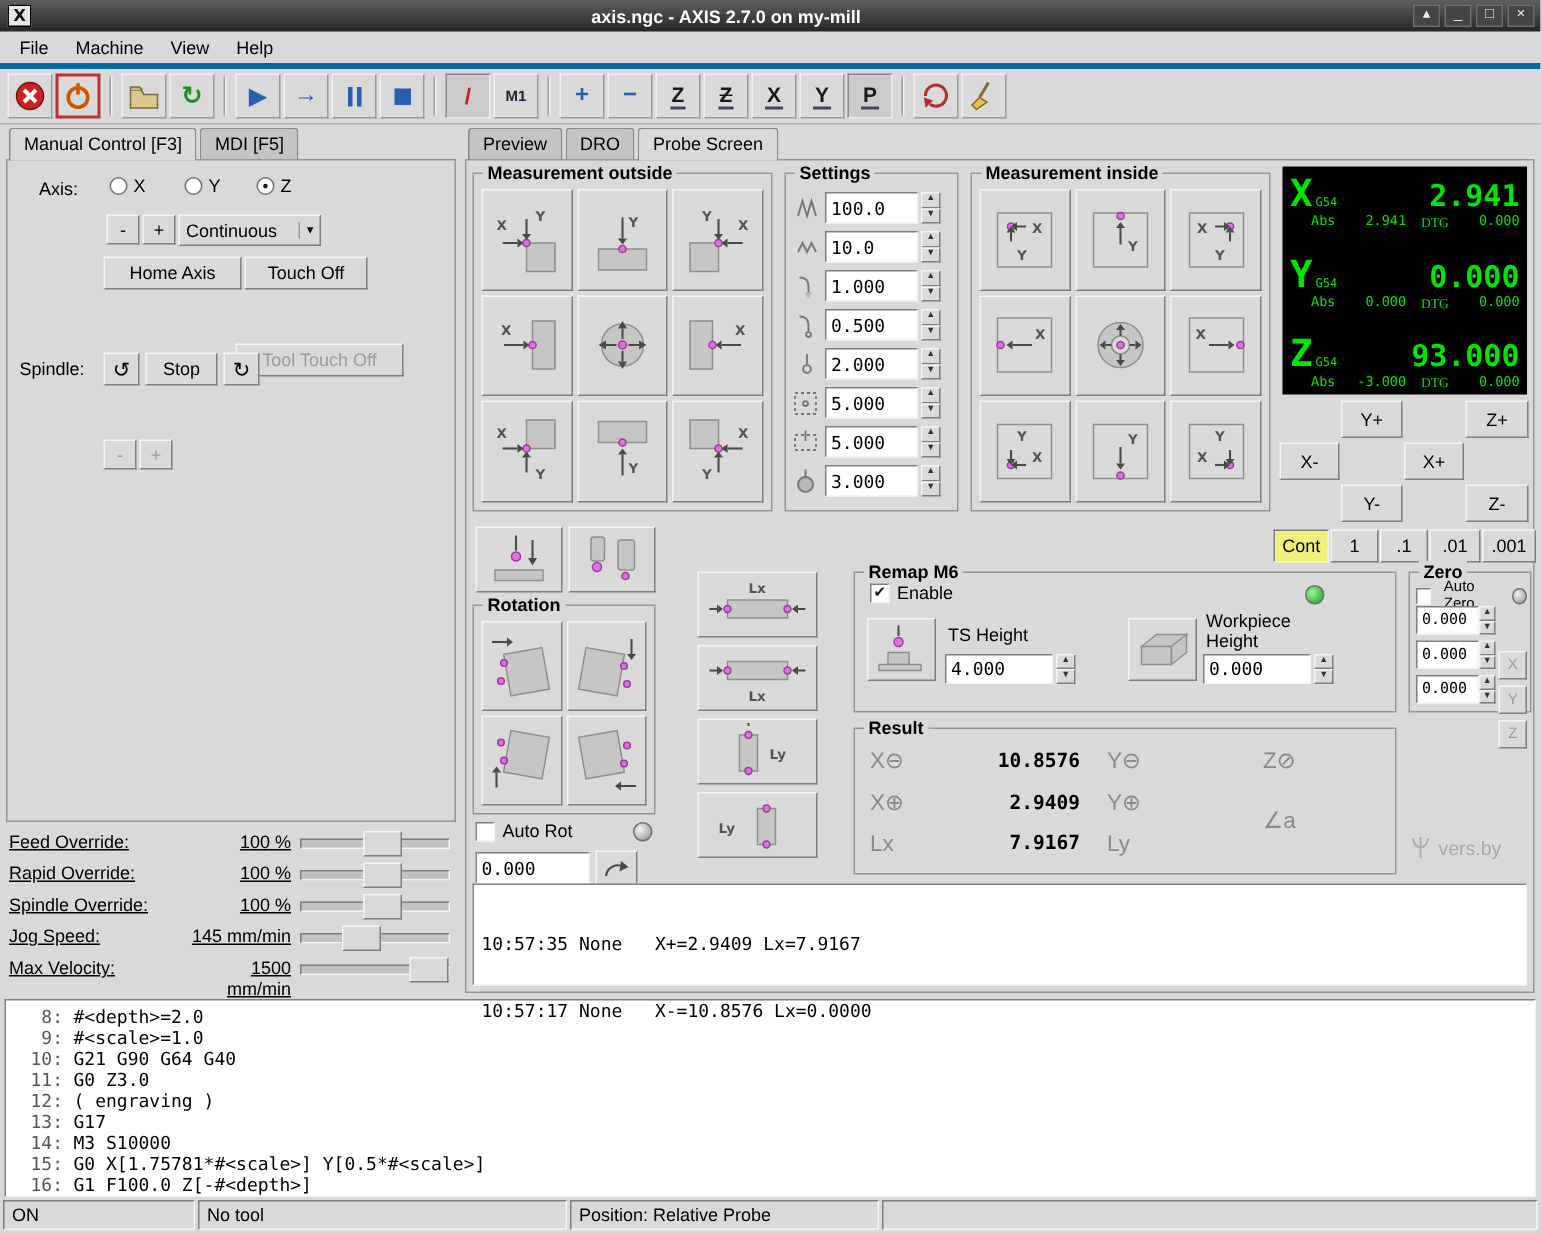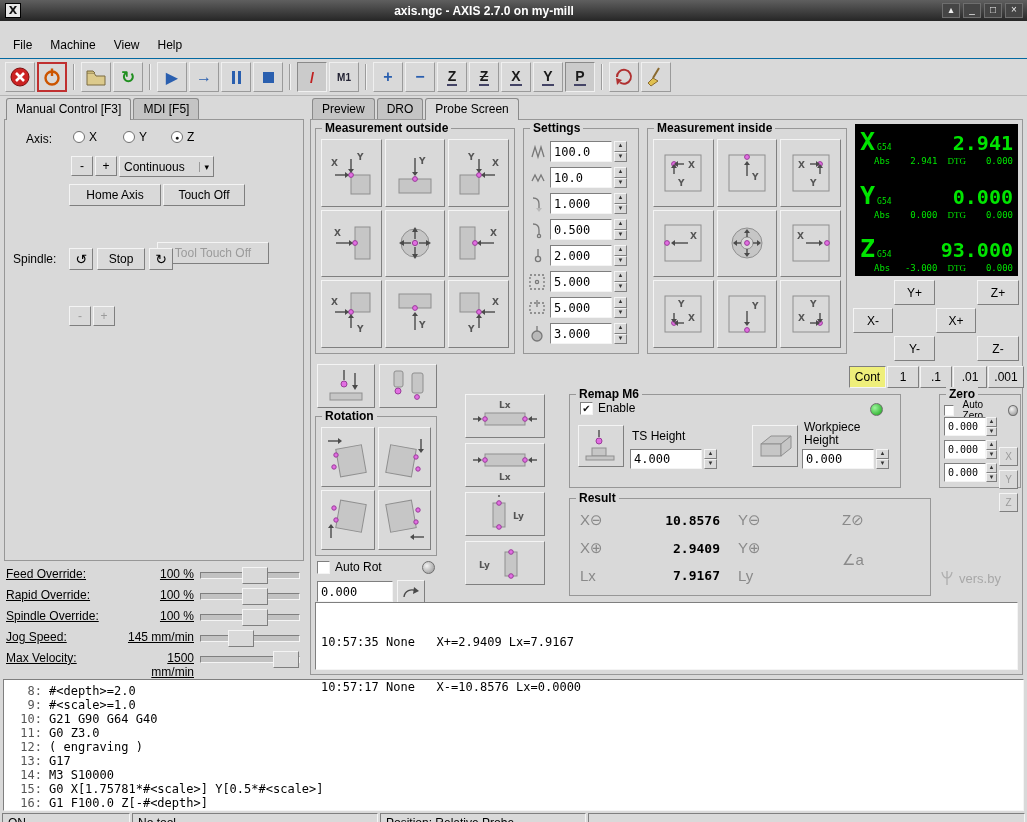--- a/index.html
+++ b/index.html
@@ -14,21 +14,21 @@
   
   .titlebar { height:21px; background:linear-gradient(#5f5f5f,#262626); display:flex; align-items:center; color:#fff; }
   .tb-icon { width:16px; height:15px; margin:0 5px; background:#e8e8e8; color:#111; border:1px solid #000;
              font:bold 11px "DejaVu Sans",sans-serif; display:flex; align-items:center; justify-content:center; }
   .tb-title { flex:1; text-align:center; font-weight:bold; font-size:12px; }
   .tb-btns { display:flex; gap:3px; margin-right:4px; }
   .tb-btn { width:18px; height:15px; background:#454545; border:1px solid #6e6e6e; color:#eee;
             font-size:10px; line-height:12px; text-align:center; }
 
   
-  .menubar { height:25px; display:flex; align-items:flex-start; padding-left:4px; border-bottom:1px solid #0369a1;margin-top:13px; }
+  .menubar { height:25px; display:flex; align-items:center; padding-left:4px; border-bottom:4px solid #0369a1; }
   .menu-item { padding:4px 9px; }
 
   
   .toolbar { height:37px; display:flex; align-items:center; padding:2px 4px; border-bottom:1px solid #b5b5b5; }
   .tbtn { width:30px; height:30px; margin:0 1px; background:#d9d9d9; border:1px solid;
           border-color:#efefef #9a9a9a #9a9a9a #efefef; display:flex; align-items:center; justify-content:center; }
   .tbtn.flatpress { border-color:#8a8a8a #f0f0f0 #f0f0f0 #8a8a8a; background:#cbcbcb; }
   .tbtn.power-on { border:2px solid #c03030; }
   .tsep { width:0; height:26px; border-left:1px solid #9c9c9c; border-right:1px solid #f2f2f2; margin:0 5px; }
   .ticon-blue { color:#2a5faf; font-weight:bold; font-size:16px; }
@@ -789,21 +789,21 @@
           <button class="pbtn" style="position:static;width:80px;height:44px">
               <svg class="picon" width="72" height="38" viewBox="0 0 72 38">
                 <rect class="blk" x="36" y="8" width="12" height="24"></rect>
                 <circle class="dot" cx="42" cy="8" r="2.3"></circle>
                 <circle class="dot" cx="42" cy="32" r="2.3"></circle>
                 <text x="10" y="24">Ly</text>
               </svg>
             </button>
         </div>
 
-        <div class="frame" style="left:258px;top:274px;width:332px;height:94px">
+        <div class="frame" style="left:258px;top:274px;width:362px;height:94px">
           <span class="legend">Remap M6</span>
           <div class="abs" style="left:10px;top:6px;display:flex;align-items:center;gap:5px">
             <span class="cbox">✔</span>
             <span>Enable</span>
           </div>
           <span class="led green abs" style="left:300px;top:8px"></span>
           <button class="pbtn abs" style="left:8px;top:30px;width:46px;height:42px">
               <svg class="picon" width="40" height="36" viewBox="0 0 40 36">
                 <line x1="18" y1="2" x2="18" y2="9"></line>
                 <circle class="dot" cx="18" cy="13" r="3"></circle>

